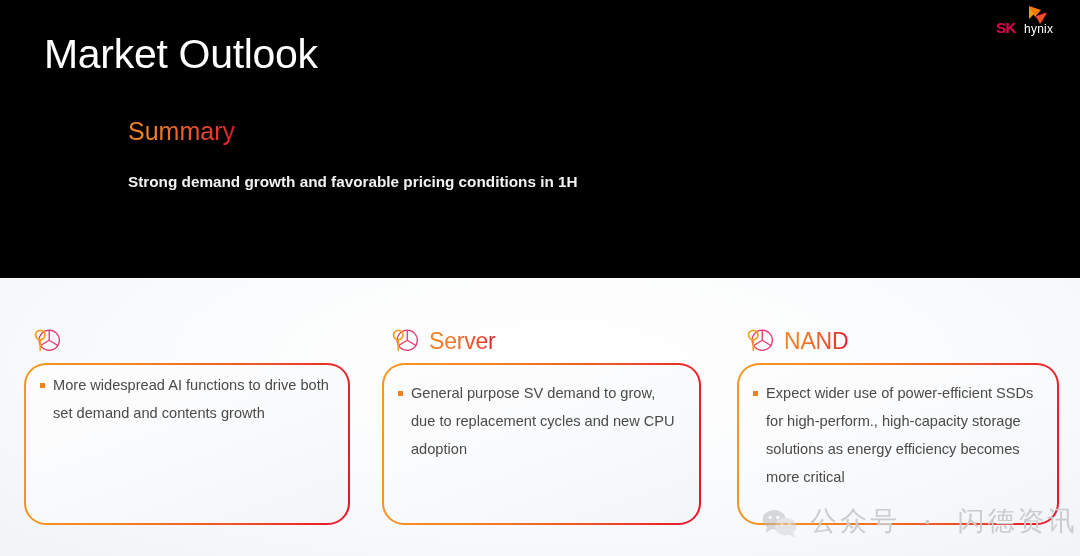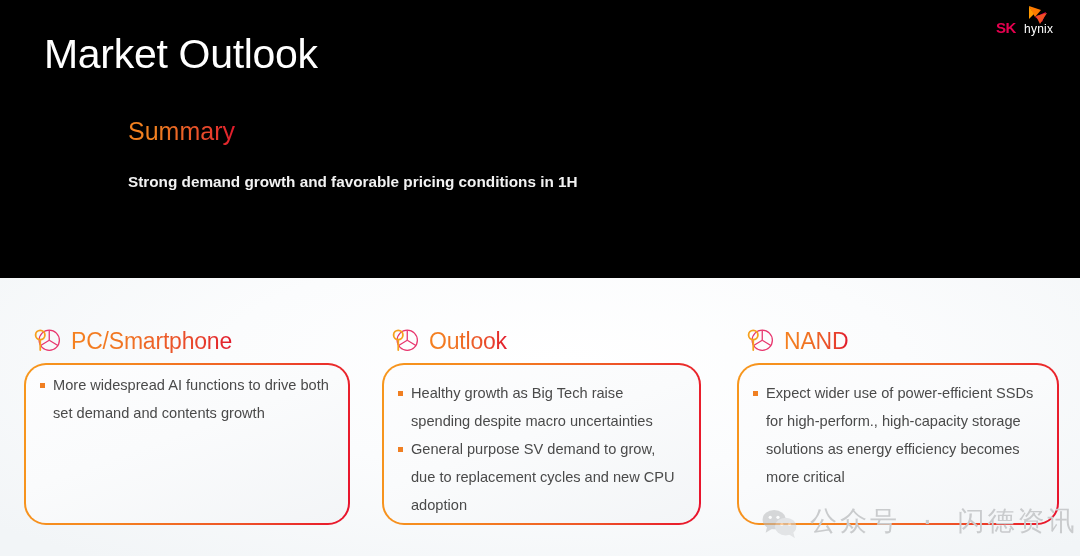--- a/index.html
+++ b/index.html
@@ -258,47 +258,45 @@
       <div class="card card-pc">
         <div class="card-head">
           <svg class="card-icon" viewBox="0 0 40 40" aria-hidden="true">
             <circle cx="23" cy="19" r="13.5" fill="none" stroke="#e8356d" stroke-width="1.7"></circle>
             <line x1="23" y1="19" x2="23" y2="5.5" stroke="#e8356d" stroke-width="1.7"></line>
             <line x1="23" y1="19" x2="34.5" y2="26" stroke="#e8356d" stroke-width="1.7"></line>
             <line x1="23" y1="19" x2="11.5" y2="26" stroke="#e8356d" stroke-width="1.7"></line>
             <circle cx="11" cy="12" r="6.2" fill="none" stroke="#f6a11e" stroke-width="2.4"></circle>
             <line x1="11" y1="18.6" x2="11" y2="32" stroke="#f6a11e" stroke-width="2.4" stroke-linecap="round"></line>
           </svg>
-          <div class="card-title">PC/Smartphone</div>
         </div>
         <div class="card-box">
           <div class="card-inner">
             <ul class="bullet-list">
               <li class="bullet">More widespread AI functions to drive both set demand and contents growth</li>
             </ul>
           </div>
         </div>
       </div>
 
       <div class="card card-server">
         <div class="card-head">
           <svg class="card-icon" viewBox="0 0 40 40" aria-hidden="true">
             <circle cx="23" cy="19" r="13.5" fill="none" stroke="#e8356d" stroke-width="1.7"></circle>
             <line x1="23" y1="19" x2="23" y2="5.5" stroke="#e8356d" stroke-width="1.7"></line>
             <line x1="23" y1="19" x2="34.5" y2="26" stroke="#e8356d" stroke-width="1.7"></line>
             <line x1="23" y1="19" x2="11.5" y2="26" stroke="#e8356d" stroke-width="1.7"></line>
             <circle cx="11" cy="12" r="6.2" fill="none" stroke="#f6a11e" stroke-width="2.4"></circle>
             <line x1="11" y1="18.6" x2="11" y2="32" stroke="#f6a11e" stroke-width="2.4" stroke-linecap="round"></line>
           </svg>
-          <div class="card-title">Outlook</div>
+          <div class="card-title">Server</div>
         </div>
         <div class="card-box">
           <div class="card-inner">
             <ul class="bullet-list">
-              <li class="bullet">Healthy growth as Big Tech raise spending despite macro uncertainties</li>
               <li class="bullet">General purpose SV demand to grow, due to replacement cycles and new CPU adoption</li>
             </ul>
           </div>
         </div>
       </div>
 
       <div class="card card-nand">
         <div class="card-head">
           <svg class="card-icon" viewBox="0 0 40 40" aria-hidden="true">
             <circle cx="23" cy="19" r="13.5" fill="none" stroke="#e8356d" stroke-width="1.7"></circle>

